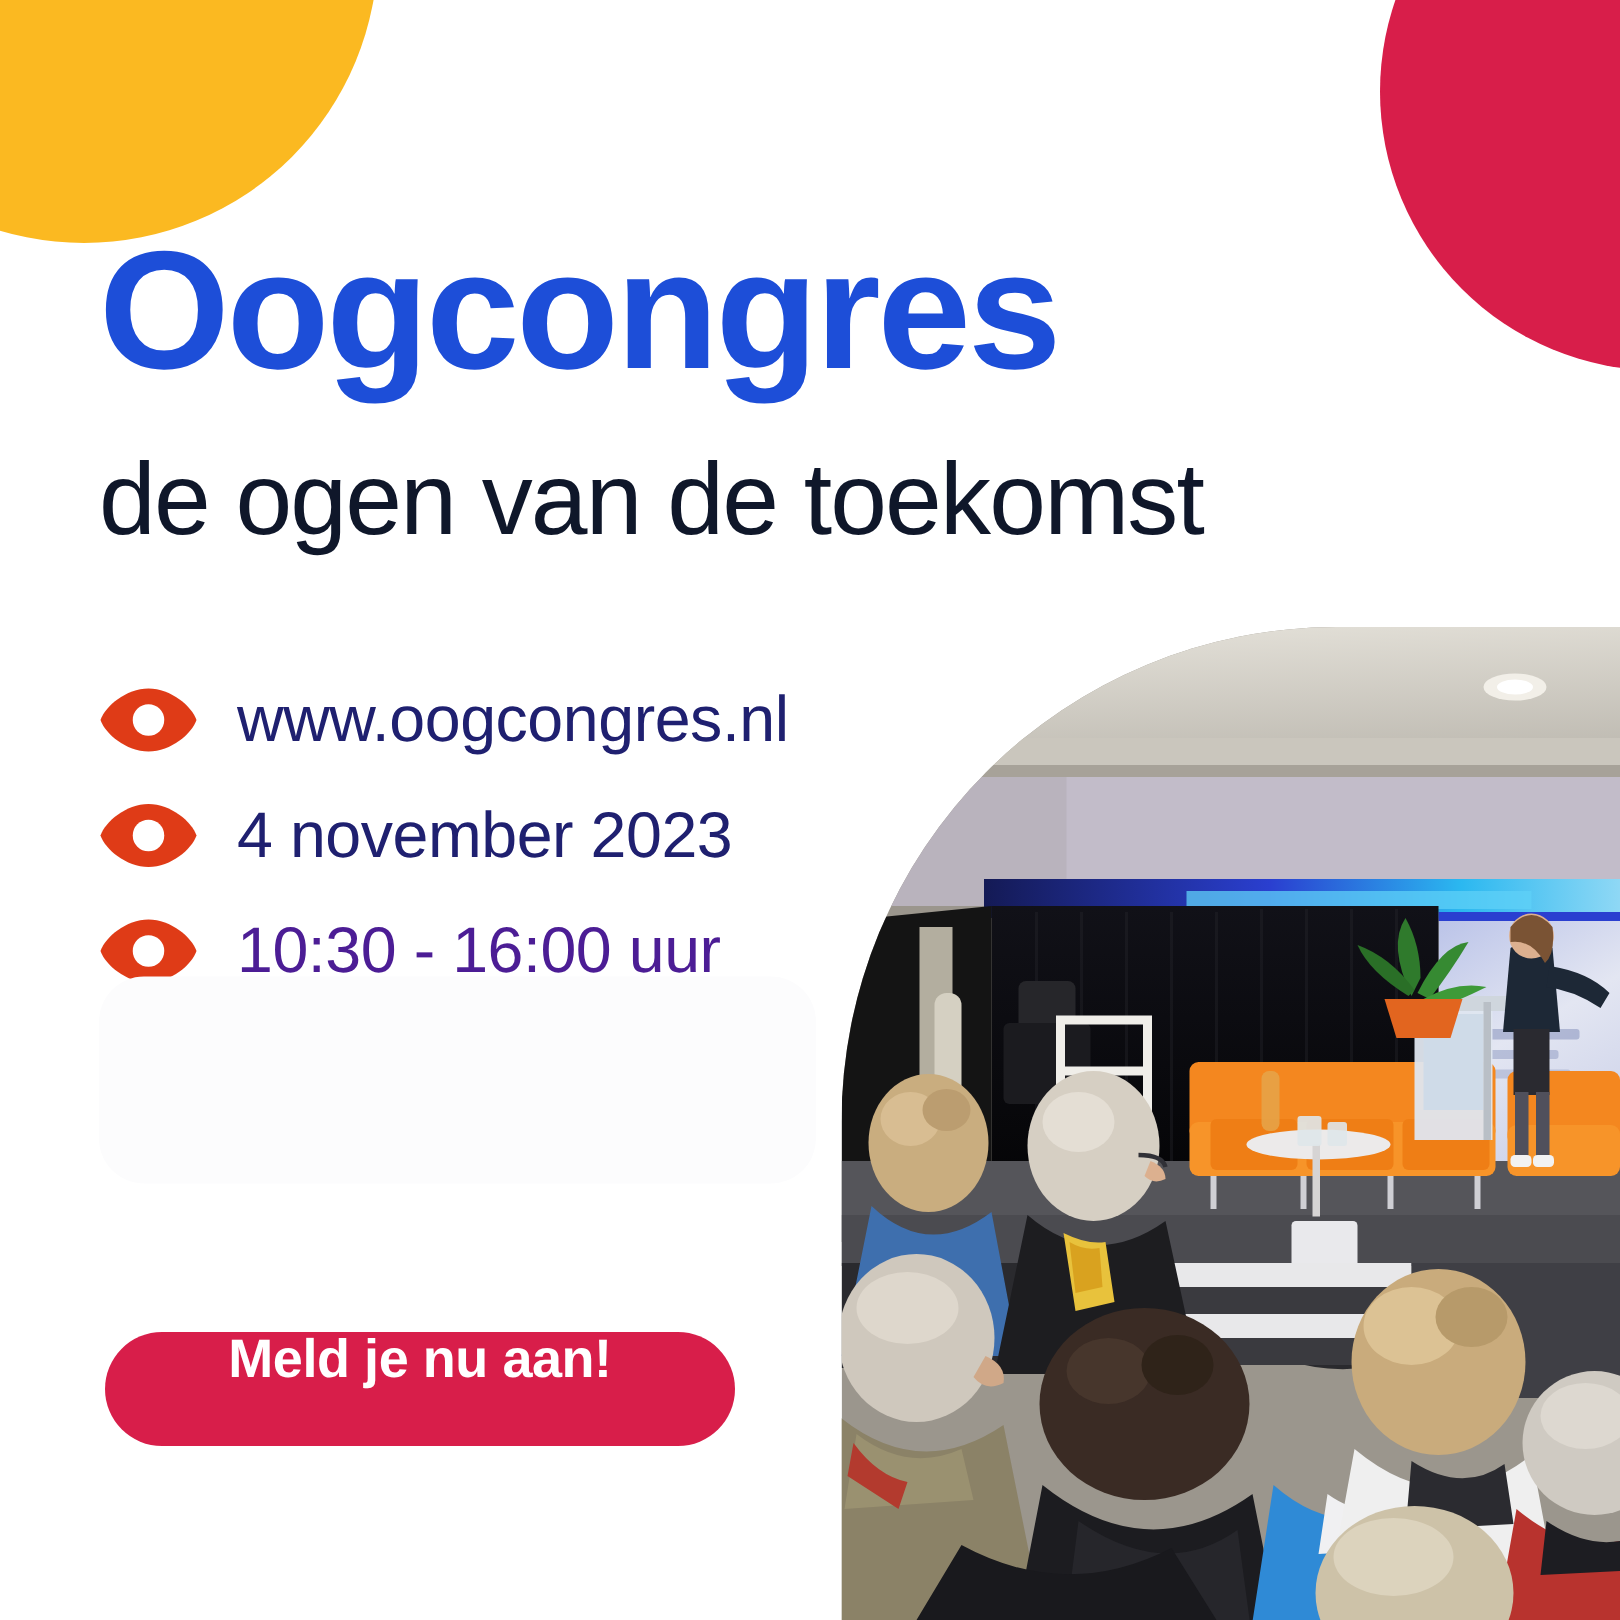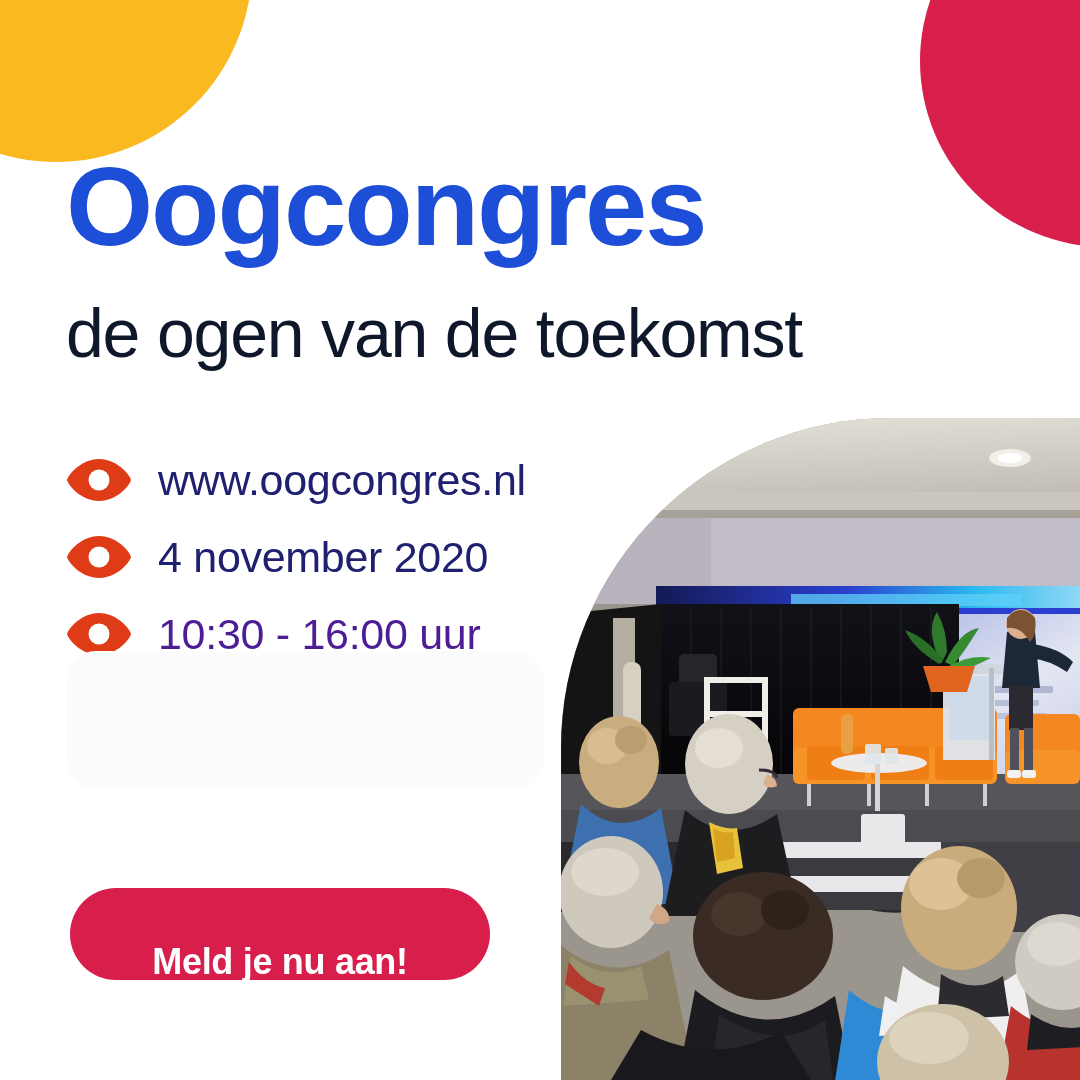--- a/index.html
+++ b/index.html
@@ -80,24 +80,24 @@
     left:66px;top:651px;
     width:478px;height:138px;
     border-radius:30px;
     background:#fcfcfd;
   }
 
   
   .cta{
     position:absolute;
     left:70px;top:888px;
-    width:420px;height:92px;
+    width:420px;height:76px;
     border-radius:46px;
     border:none;
-    display:flex;align-items:flex-end;justify-content:center;
+    display:flex;align-items:flex-start;justify-content:center;
     cursor:pointer;
     padding:0;
   }
   .cta-label{
     font-size:36px;
     font-weight:700;
     color:#ffffff;
     letter-spacing:-0.3px;
     line-height:1;
   }
@@ -131,21 +131,21 @@
         <circle class="eye-pupil" cx="33" cy="22" r="10.5" fill="#ffffff"></circle>
       </svg>
       <span class="info-label" style="color: rgb(31, 32, 112);">www.oogcongres.nl</span>
     </div>
 
     <div class="info-row">
       <svg class="eye-icon" viewBox="0 0 66 44">
         <path class="eye-body" d="M33 1 C48 1 62 13 65 22 C62 31 48 43 33 43 C18 43 4 31 1 22 C4 13 18 1 33 1 Z" fill="#df3b17"></path>
         <circle class="eye-pupil" cx="33" cy="22" r="10.5" fill="#ffffff"></circle>
       </svg>
-      <span class="info-label" style="color: rgb(31, 32, 112);">4 november 2020</span>
+      <span class="info-label" style="color: rgb(31, 32, 112);">4 november 2023</span>
     </div>
 
     <div class="info-row">
       <svg class="eye-icon" viewBox="0 0 66 44">
         <path class="eye-body" d="M33 1 C48 1 62 13 65 22 C62 31 48 43 33 43 C18 43 4 31 1 22 C4 13 18 1 33 1 Z" fill="#df3b17"></path>
         <circle class="eye-pupil" cx="33" cy="22" r="10.5" fill="#ffffff"></circle>
       </svg>
       <span class="info-label" style="color: #4c1d95;">10:30 - 16:00 uur</span>
     </div>
 

